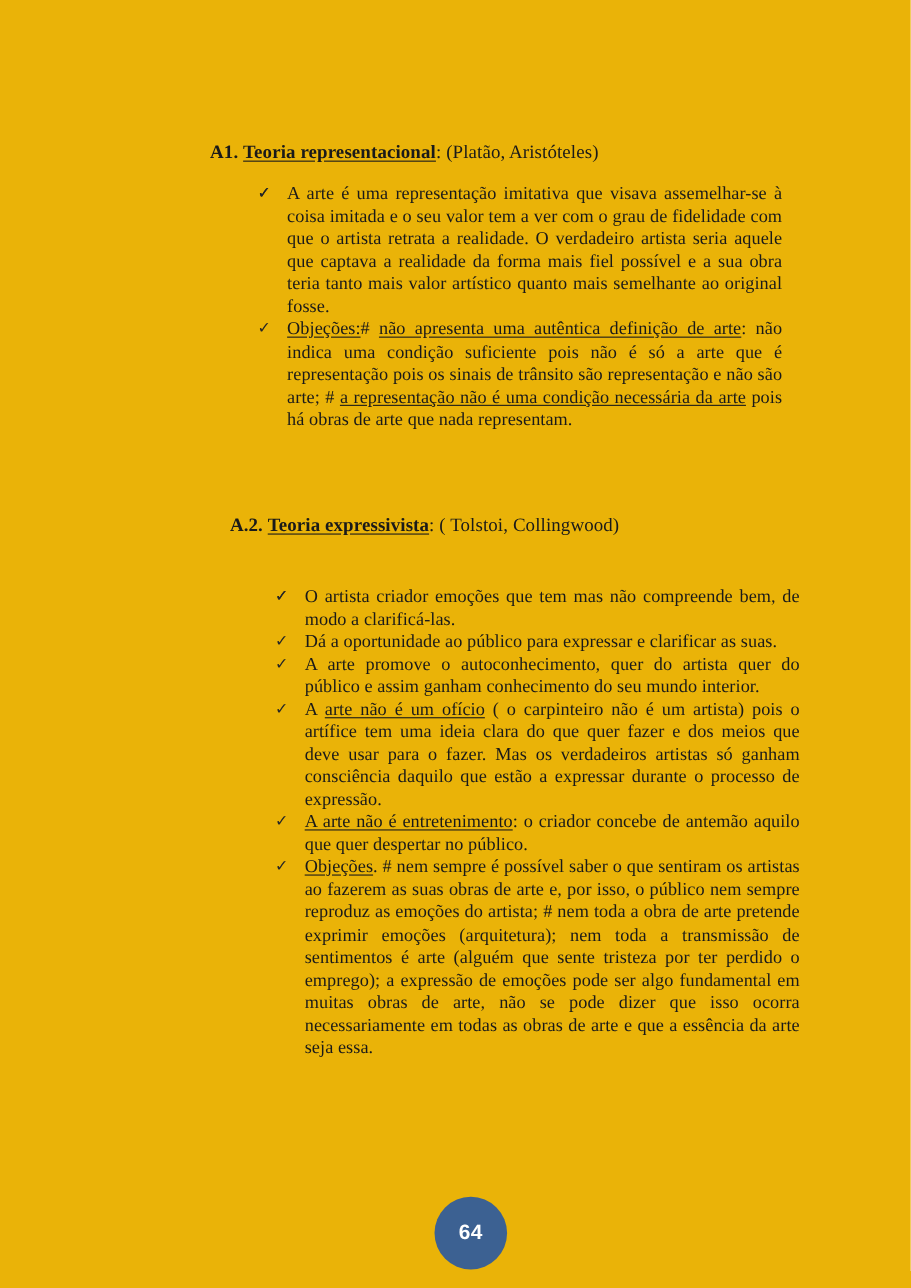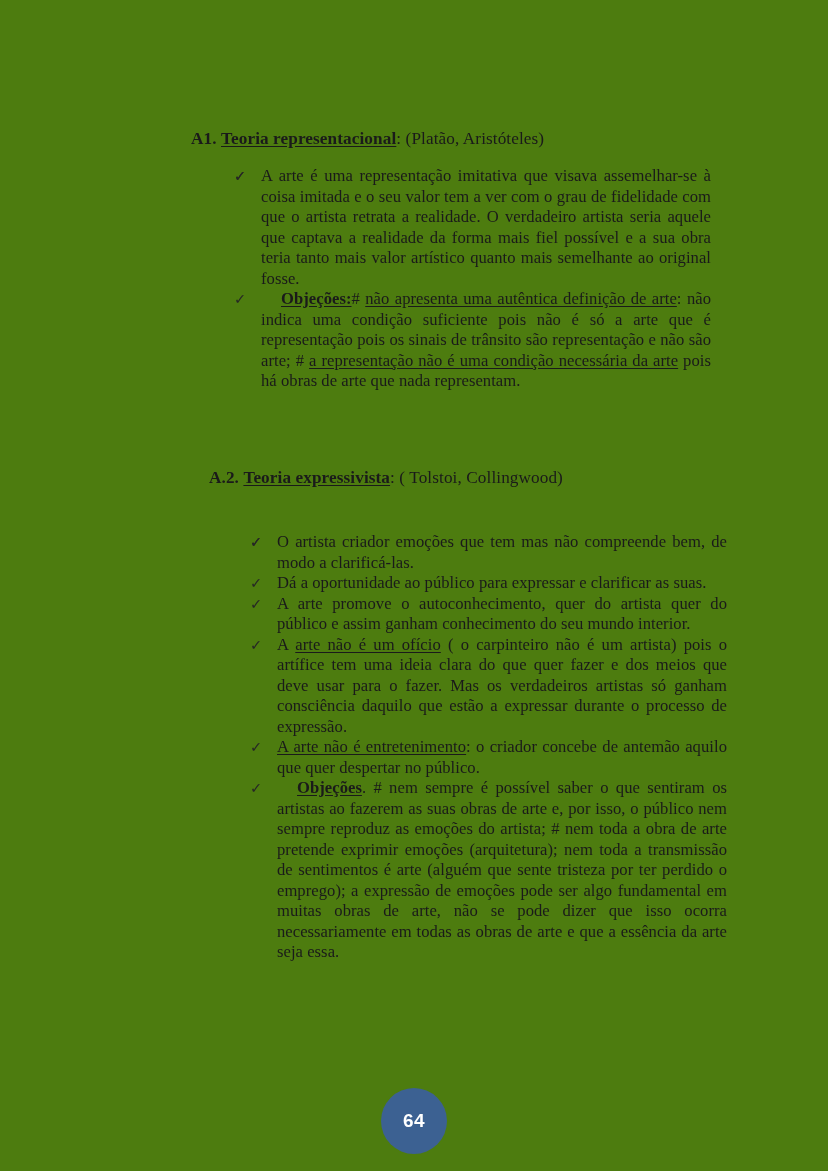--- a/index.html
+++ b/index.html
@@ -87,49 +87,48 @@
     line-height: 20.5px;
     font-family: "DejaVu Sans", sans-serif;
     color: #262626;
     text-align: left;
   }
   .u {
     text-decoration: underline;
     text-underline-offset: 1.6px;
   }
   .bu {
-    font-weight: bold;
+    font-weight: normal;
     text-decoration: underline;
     text-underline-offset: 1.6px;
-    margin-left: 20px;
   }
 
   
   .page-badge {
     position: absolute;
-    left: 381px;
+    left: 395px;
     top: 1088px;
     width: 66px;
     height: 66px;
     border-radius: 50%;
     background: #3c6192;
     color: #ffffff;
     display: flex;
     align-items: center;
     justify-content: center;
     font-family: "Liberation Sans", "DejaVu Sans", sans-serif;
     font-size: 19px;
     font-weight: bold;
     letter-spacing: 0.4px;
   }
 </style>
 </head>
 <body style="background: rgb(255, 255, 255);">
 
-<div class="page" style="background: #4d7c0f;">
+<div class="page" style="background: #eab308;">
 
   <div class="content">
 
     <div class="section" style="top:128px;">
       <p class="heading"><span class="label">A1.</span> <span class="title">Teoria representacional</span><span class="rest">: (Platão, Aristóteles)</span></p>
 
       <ul class="checklist" style="margin-top:17px;">
         <li>
           <span class="bullet">✓</span>
         </li>

